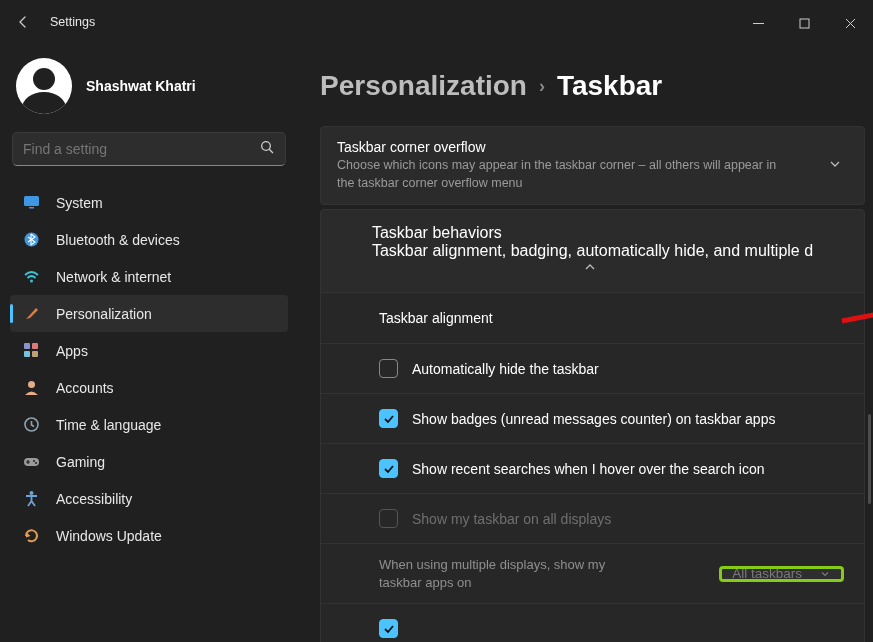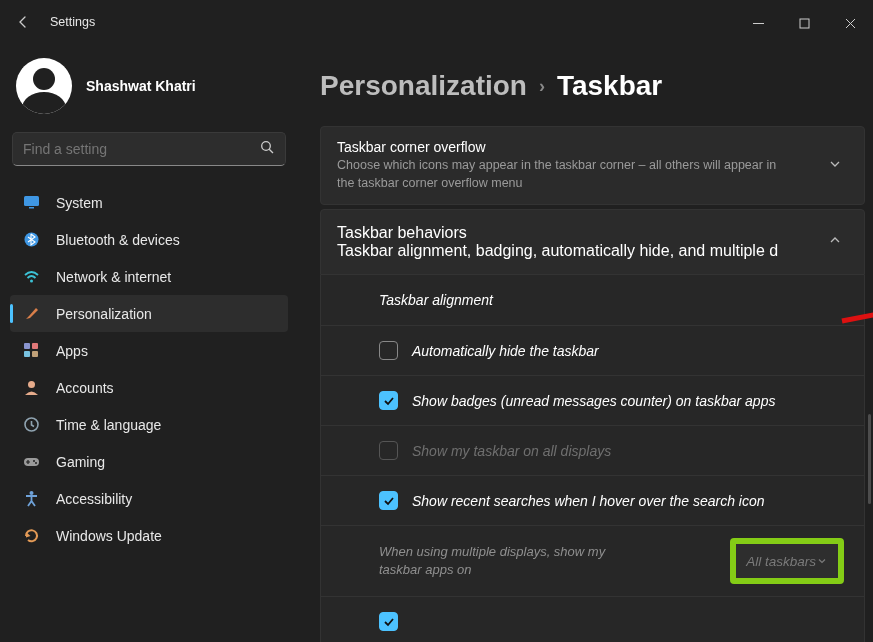--- a/index.html
+++ b/index.html
@@ -44,36 +44,36 @@
   .breadcrumb .bc-sep { color: #888; font-size: 18px; }
   .breadcrumb .bc-leaf { color: #fff; }
 
   
   .panels { display: flex; flex-direction: column; gap: 4px; }
   .card { background: #2b2b2b; border: 1px solid #333; border-radius: 4px; padding: 12px 16px; display: flex; align-items: center; justify-content: space-between; cursor: pointer; }
   .card .ct { font-size: 14px; color: #fff; }
   .card .cd { font-size: 12.5px; color: #9a9a9a; line-height: 1.4; max-width: 450px; margin-top: 2px; }
   .chev { color: #bbb; margin-right: 6px; }
 
-  .expanded-header { background: #2b2b2b; border: 1px solid #333; border-radius: 4px 4px 0 0; padding: 14px 16px; display: flex; align-items: center; justify-content: space-between; cursor: pointer; }
+  .expanded-header { background: #2b2b2b; border: 1px solid #333; border-radius: 4px 4px 0 0; padding: 14px 16px; display: flex; align-items: center; justify-content: space-between; cursor: pointer; flex-direction: column; }
 
   .sub-list { border: 1px solid #333; border-top: none; border-radius: 0 0 4px 4px; overflow: hidden; }
-  .sub-row { background: #272727; border-top: 1px solid #333; padding: 12px 20px 12px 58px; display: flex; align-items: center; gap: 14px; min-height: 50px; font-style: italic; }
+  .sub-row { background: #272727; border-top: 1px solid #333; padding: 12px 20px 12px 58px; display: flex; align-items: center; gap: 14px; min-height: 50px; }
   .sub-row.first { border-top: none; }
   .sub-row .label { font-size: 14px; color: #fff; }
   .sub-row.disabled .label, .sub-row.disabled .chk { color: #6f6f6f; }
   .sub-row .mlabel { font-size: 13px; color: #8f8f8f; max-width: 260px; line-height: 1.35; }
 
   .chk { width: 19px; height: 19px; border: 1.5px solid #888; border-radius: 4px; display: flex; align-items: center; justify-content: center; flex-shrink: 0; cursor: pointer; }
   .chk.checked { background: #4cc2ff; border-color: #4cc2ff; }
   .chk.checked svg { display: block; }
   .chk svg { display: none; }
   .chk.disabled { border-color: #555; cursor: default; }
 
-  .combo { margin-left: auto; background: #2e2e2e; border: 6px solid #84cc16; border-radius: 4px; height: 46px; padding: 0 10px; display: flex; align-items: center; gap: 0; font-size: 13.5px; color: #d0d0d0; cursor: pointer; }
+  .combo { margin-left: auto; background: #2e2e2e; border: 3px solid #84cc16; border-radius: 4px; height: 16px; padding: 0 10px; display: flex; align-items: center; gap: 17px; font-size: 13.5px; color: #d0d0d0; cursor: pointer; }
   .combo.disabled { color: #7a7a7a; cursor: default; }
 
   
   .arrow { position: absolute; top: 233px; left: 540px; z-index: 20; pointer-events: none; }
 
   .scrollbar-track { position: absolute; right: 2px; top: 370px; width: 3px; height: 90px; background: #4d4d4d; border-radius: 2px; }
 </style>
 </head>
 <body>
 
@@ -265,33 +265,33 @@
             <span class="label">Automatically hide the taskbar</span>
           </div>
           <div class="sub-row">
             <div class="chk checked">
               <svg width="12" height="12" viewBox="0 0 12 12">
                   <path d="M2 6 L5 9 L10 3" stroke="#111" stroke-width="1.8" fill="none"></path>
                 </svg>
             </div>
             <span class="label">Show badges (unread messages counter) on taskbar apps</span>
           </div>
-          <div class="sub-row disabled">
-            <div class="chk disabled">
-              
-            </div>
-            <span class="label">Show my taskbar on all displays</span>
-          </div>
           <div class="sub-row">
             <div class="chk checked">
               <svg width="12" height="12" viewBox="0 0 12 12">
                   <path d="M2 6 L5 9 L10 3" stroke="#111" stroke-width="1.8" fill="none"></path>
                 </svg>
             </div>
             <span class="label">Show recent searches when I hover over the search icon</span>
+          </div>
+          <div class="sub-row disabled">
+            <div class="chk disabled">
+              
+            </div>
+            <span class="label">Show my taskbar on all displays</span>
           </div>
           <div class="sub-row">
             <span class="mlabel">When using multiple displays, show my taskbar apps on</span>
             <div class="combo disabled">
               <span>All taskbars</span>
               <svg width="12" height="12" viewBox="0 0 12 12">
                   <path d="M3 4.5 L6 7.5 L9 4.5" stroke="#7a7a7a" stroke-width="1.2" fill="none"></path>
                 </svg>
             </div>
           </div>

